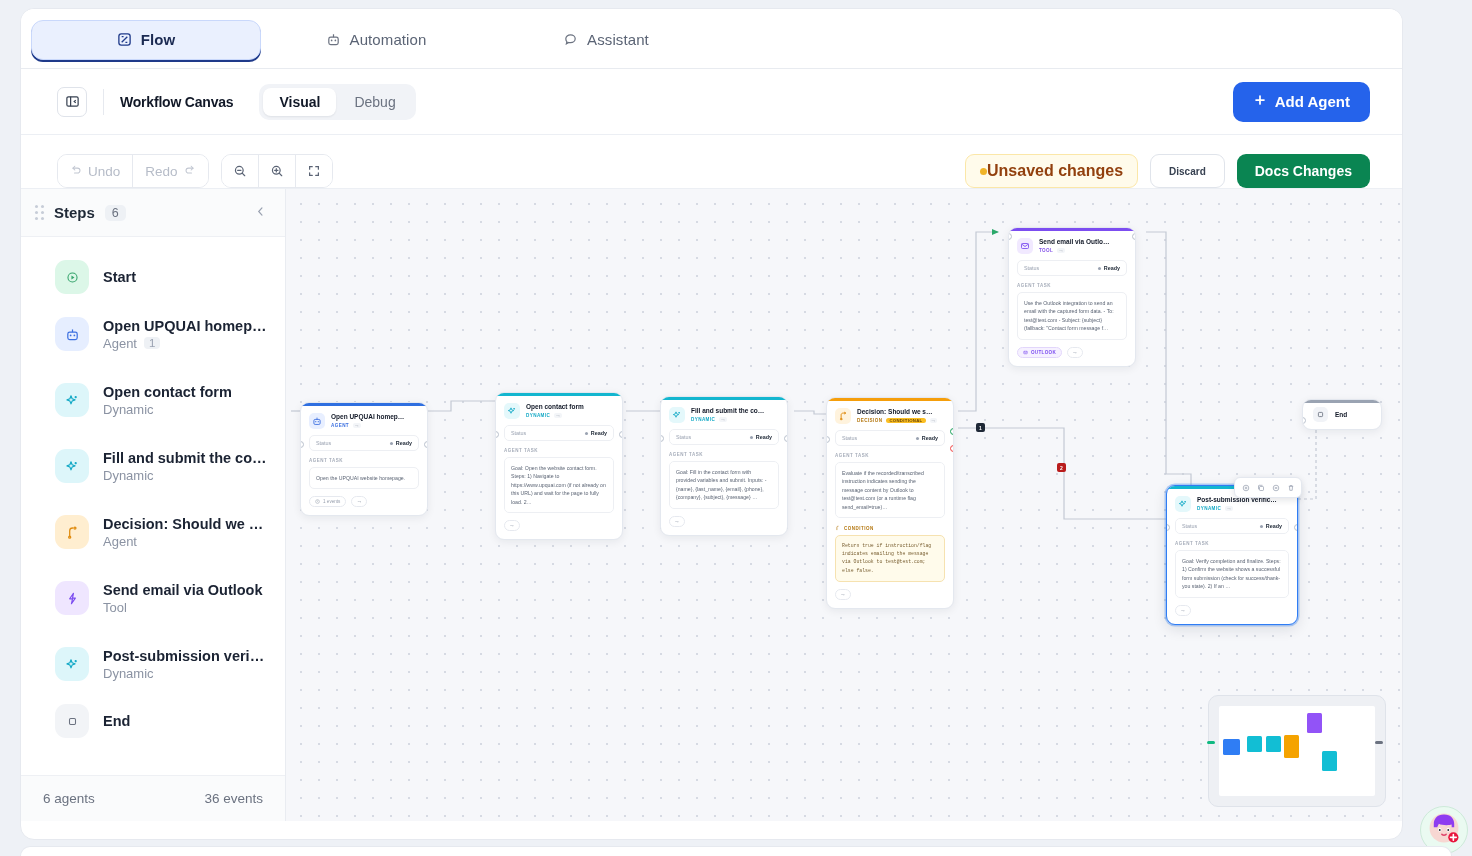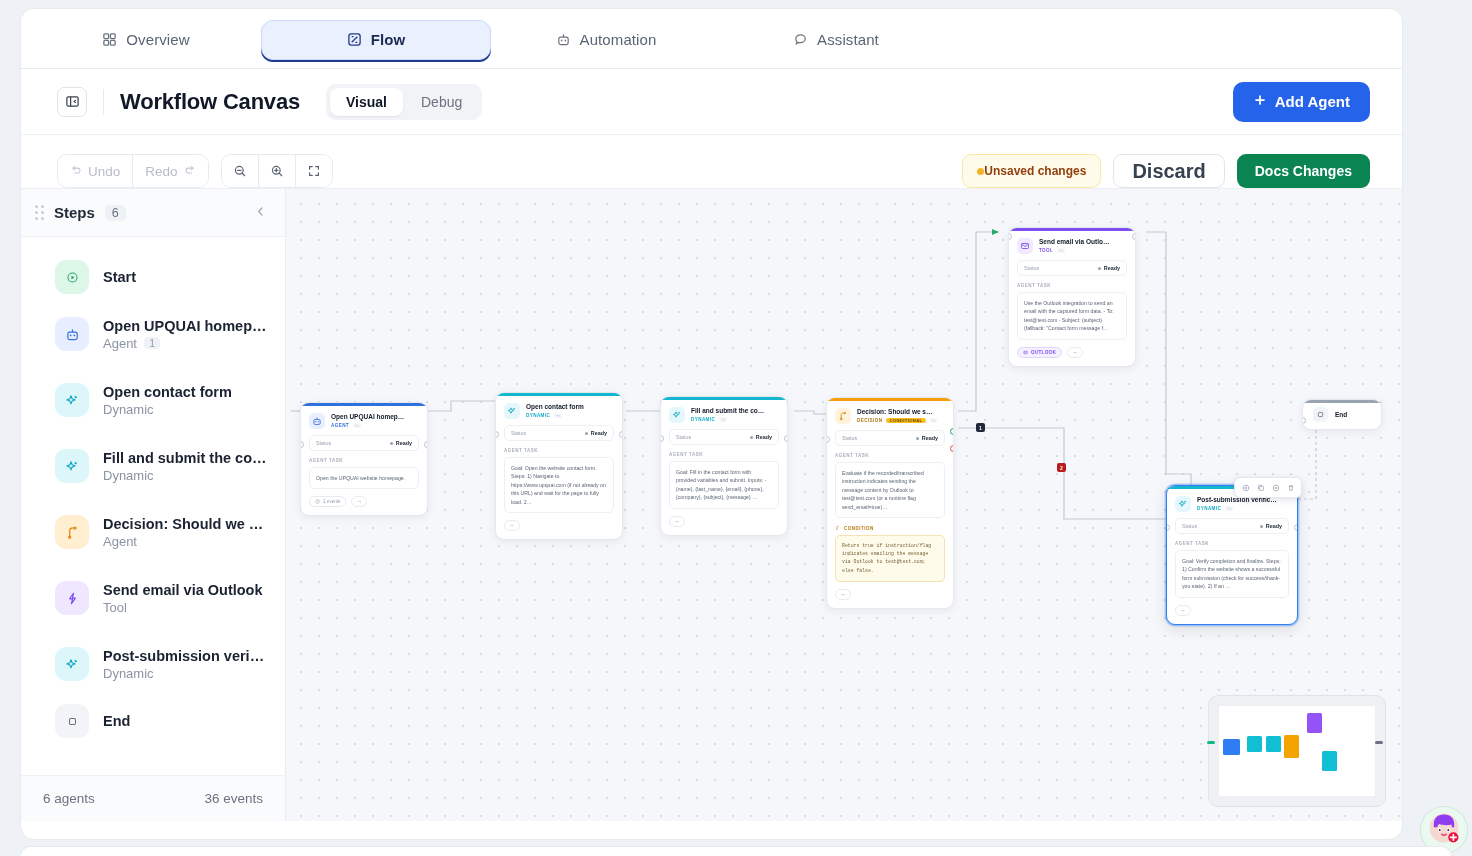--- a/index.html
+++ b/index.html
@@ -73,21 +73,21 @@
   }
   .panel-toggle {
     width: 30px; height: 30px;
     border: 1px solid #dfe3ea;
     border-radius: 7px;
     display: flex; align-items: center; justify-content: center;
     background: #fff; cursor: pointer;
   }
   .vdiv { width: 1px; height: 26px; background: #e6e9ef; }
   .page-title {
-    font-size: 22px; font-weight: 700; color: #111827;
+    font-size: 14px; font-weight: 700; color: #111827;
     letter-spacing: -.2px;
     white-space: nowrap;
   }
   .segmented {
     display: flex; align-items: center;
     background: #f1f3f7;
     border-radius: 10px;
     padding: 4px;
     gap: 2px;
     margin-left: 10px;
@@ -152,30 +152,30 @@
   .gbtn + .gbtn { border-left: 1px solid #e6e9ef; }
   .gbtn.icon { padding: 0 11px; color: #5b6475; }
   .badge-unsaved {
     display: flex; align-items: center; 
     background: #fffbeb;
     border: 1px solid #fbe7a8;
     color: #92400e;
     border-radius: 9px;
     height: 34px;
     padding: 0 14px;
-    font-size: 12px; font-weight: 600;
+    font-size: 16px; font-weight: 600;
   }
   .dot-amber { width: 7px; height: 7px; border-radius: 50%; background: #f0b429; }
   .btn-ghost {
     background: #fff;
     border: 1px solid #e0e4eb;
     border-radius: 9px;
     height: 34px;
     padding: 0 18px;
-    font-size: 20px; font-weight: 600;
+    font-size: 10px; font-weight: 600;
     color: #374151; cursor: pointer;
     font-family: inherit;
   }
   .btn-green {
     background: #0a8552;
     border: none;
     border-radius: 9px;
     height: 34px;
     padding: 0 18px;
     color: #fff;
@@ -453,31 +453,20 @@
   }
 </style>
 </head>
 <body>
 
 <div id="app">
   <div class="shell">
 
     <div class="tabbar">
 
-      <div class="tab">
-        <span>
-          <svg width="15" height="15" viewBox="0 0 16 16" fill="none" stroke="#6b7280" stroke-width="1.4">
-            <rect x="2" y="2" width="5" height="5" rx="1"></rect>
-              <rect x="9" y="2" width="5" height="5" rx="1"></rect>
-            <rect x="2" y="9" width="5" height="5" rx="1"></rect>
-              <rect x="9" y="9" width="5" height="5" rx="1"></rect>
-          </svg>
-        </span>
-        <span class="tlabel">Overview</span>
-      </div>
 
       <div class="tab active">
         <span>
           <svg width="15" height="15" viewBox="0 0 16 16" fill="none" stroke="#1f3a8a" stroke-width="1.4">
             <rect x="2" y="2" width="12" height="12" rx="2.5"></rect>
             <path d="M5 11 L11 5 M5 5 h2 M9 11 h2"></path>
           </svg>
         </span>
         <span class="tlabel">Flow</span>
       </div>

